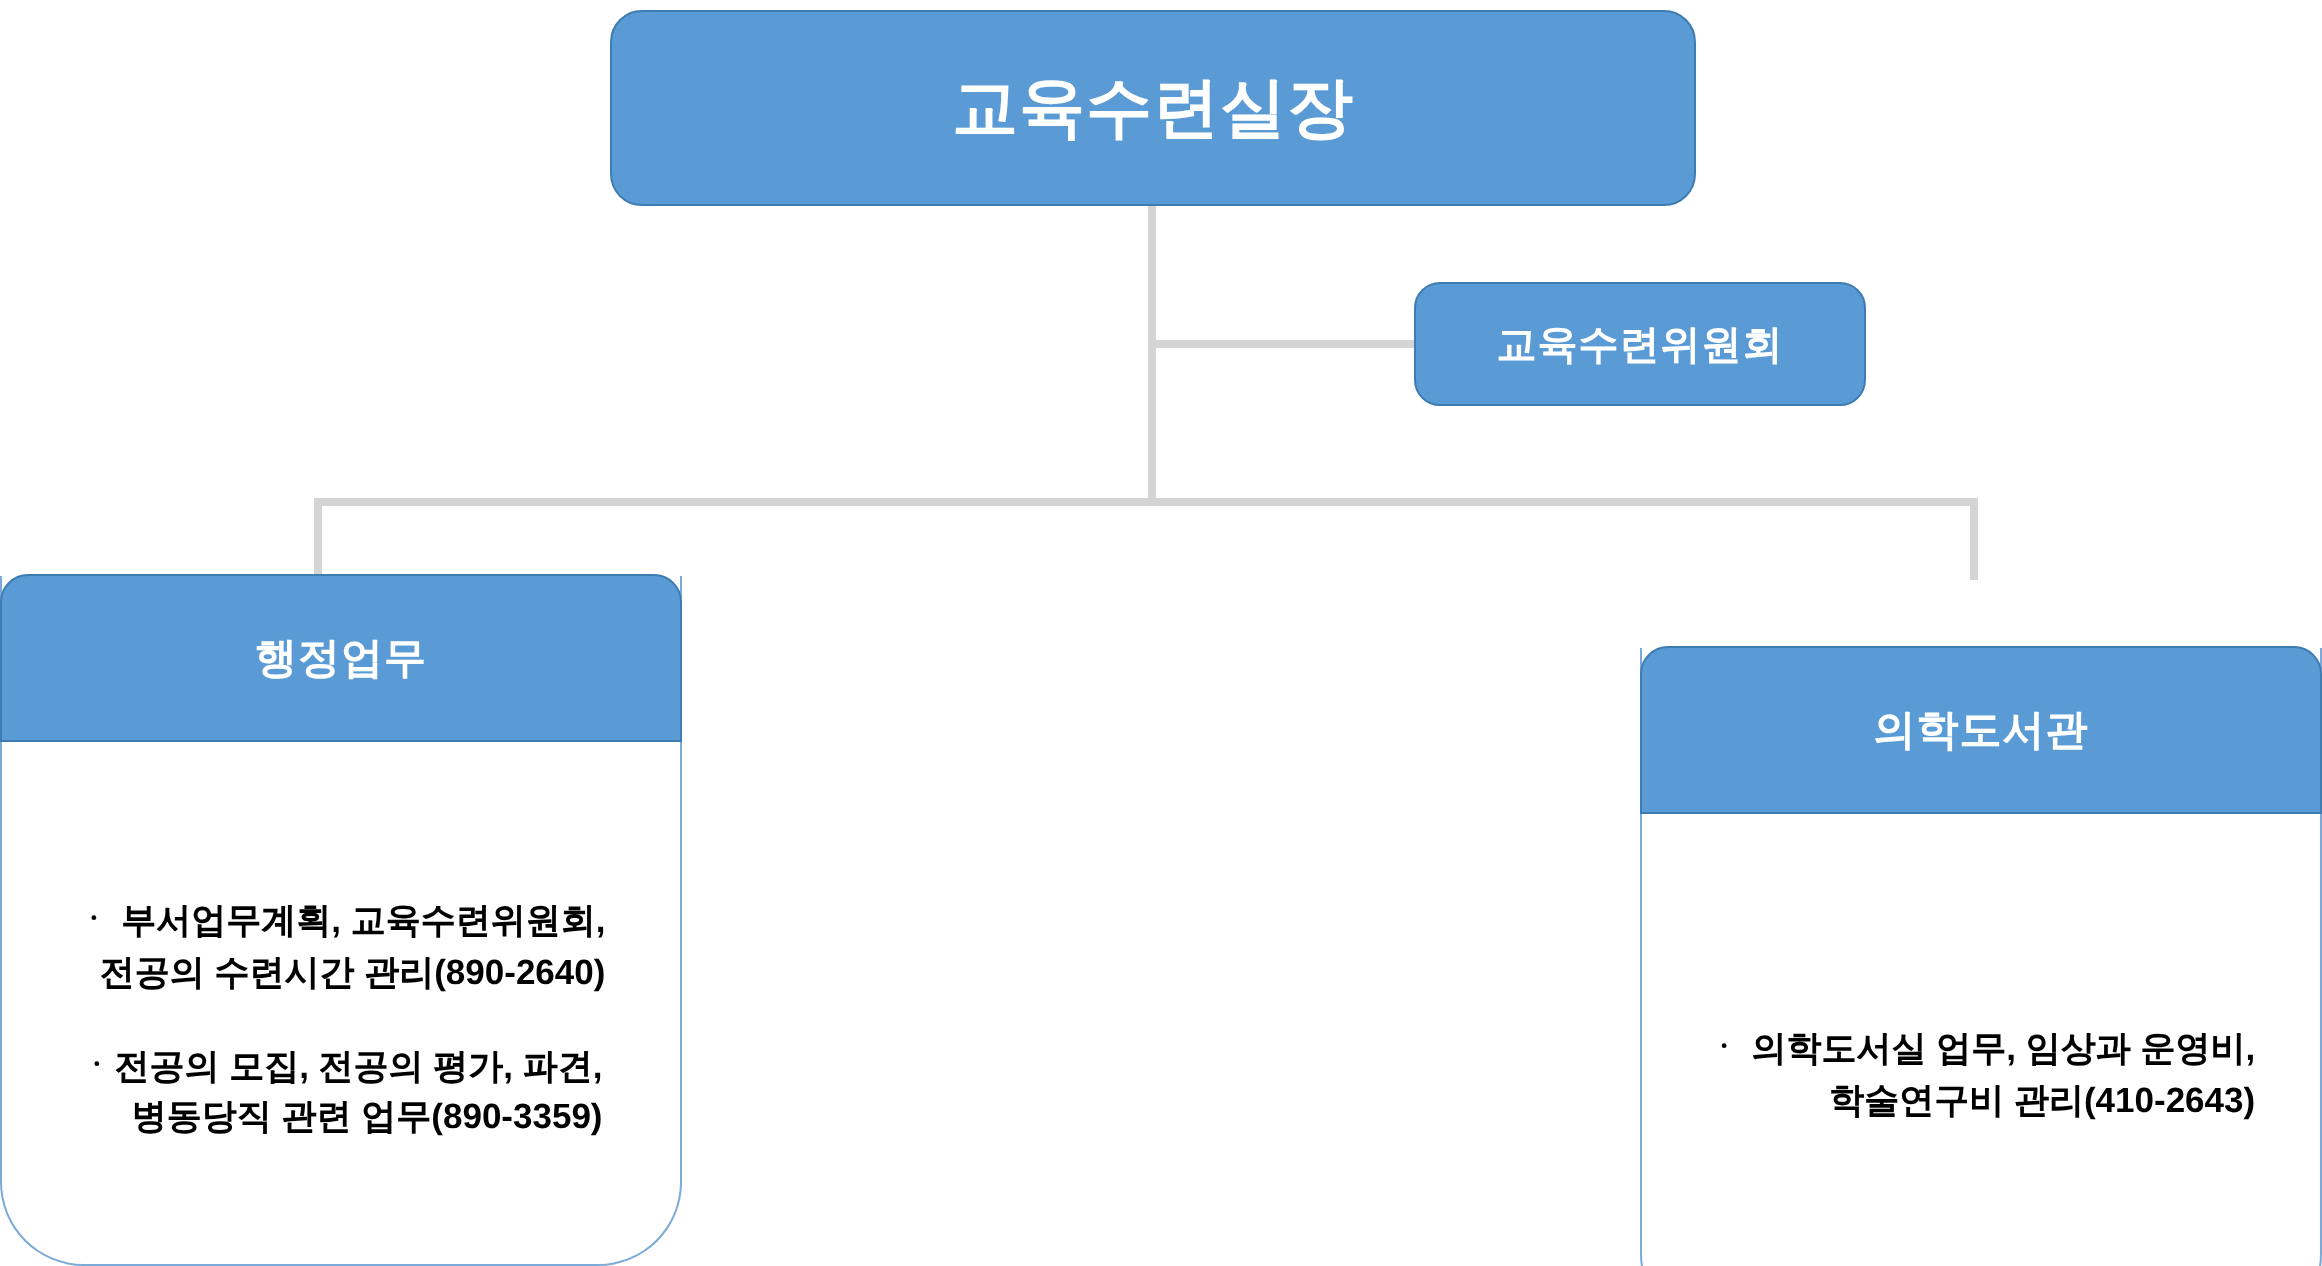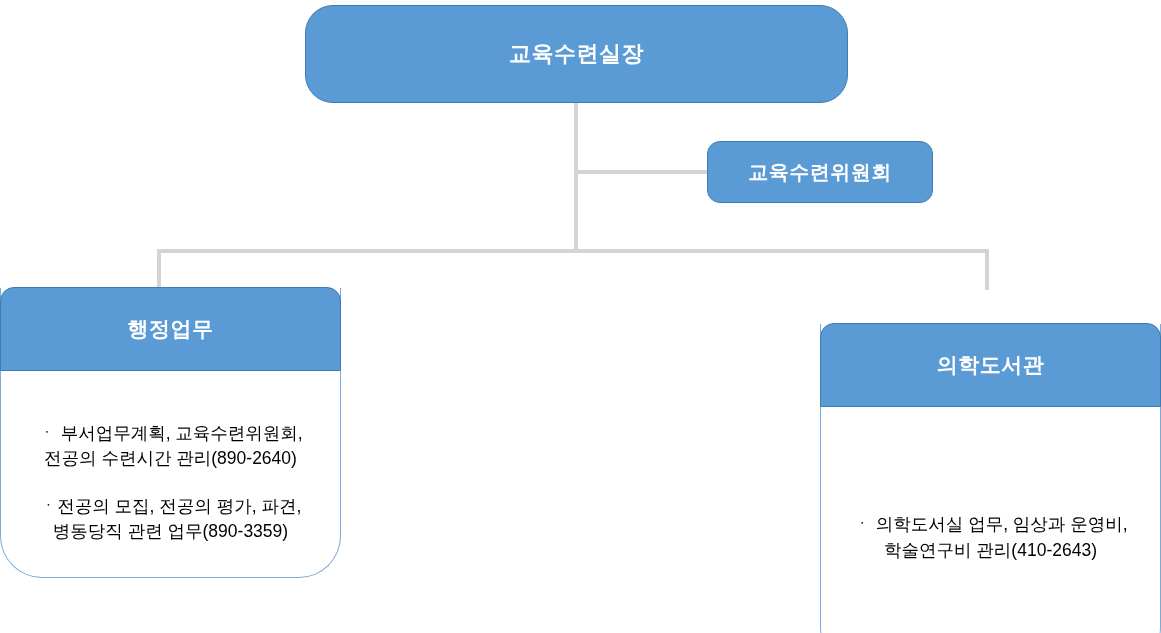--- a/index.html
+++ b/index.html
@@ -43,22 +43,22 @@
     color: #ffffff;
     font-weight: bold;
     text-align: center;
     letter-spacing: 0.5px;
   }
   #node-root {
     left: 305px;
     top: 5px;
     width: 543px;
     height: 98px;
-    border-radius: 28px;
-    font-size: 22px;
+    border-radius: 16px;
+    font-size: 33px;
   }
   #node-committee {
     left: 707px;
     top: 141px;
     width: 226px;
     height: 62px;
     border-radius: 13px;
     font-size: 20px;
   }
 
@@ -94,35 +94,35 @@
     flex: 1 1 auto;
     display: flex;
     flex-direction: column;
     align-items: center;
     justify-content: center;
     padding: 0 8px;
     box-sizing: border-box;
   }
   .panel-body .bullet-line {
     color: #000000;
-    font-weight: normal;
+    font-weight: bold;
     font-size: 17.5px;
     line-height: 1.45;
-    text-align: center;
+    text-align: right;
     white-space: pre-line;
   }
   .panel-body .bullet-line + .bullet-line {
     margin-top: 22px;
   }
 
   #node-admin {
     left: 0px;
     top: 288px;
     width: 341px;
-    height: 290px;
+    height: 345px;
     gap: 17px;
   }
   #node-library {
     left: 820px;
     top: 288px;
     width: 341px;
     height: 345px;
     margin-top: 36px;
   }
   #node-library .panel-body {

